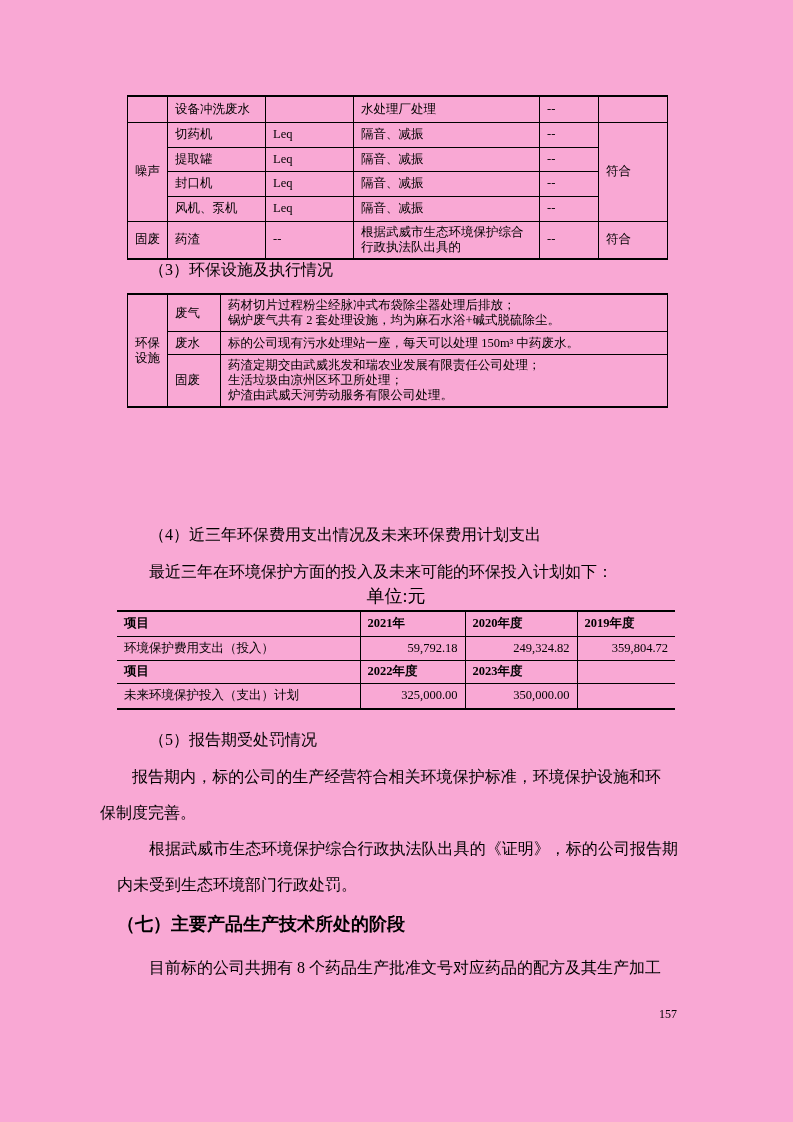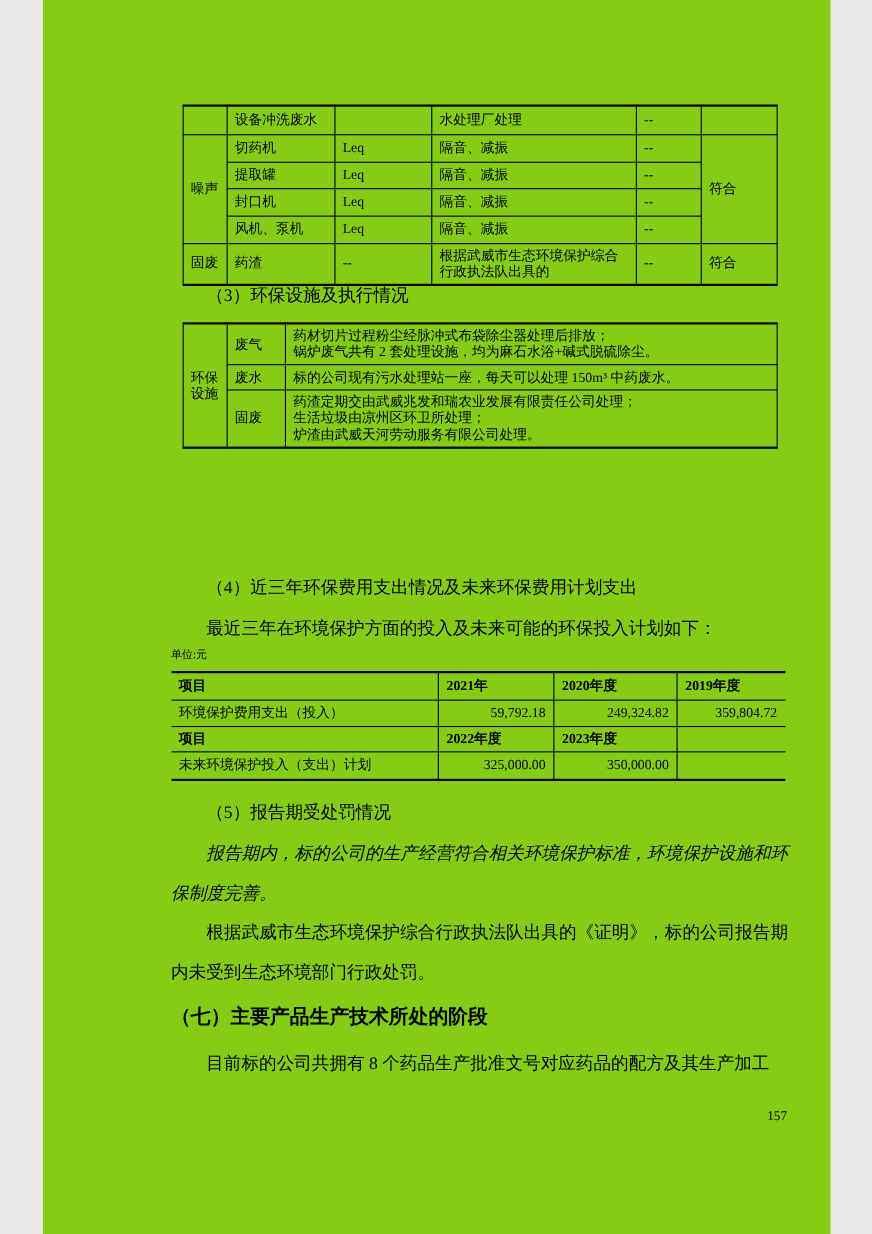--- a/index.html
+++ b/index.html
@@ -1,20 +1,20 @@
 <!DOCTYPE html>
 <html><head>
 <meta charset="utf-8">
 <style>
   html,body{margin:0;padding:0;background:#e8e8e8;}
   .page{
     position:relative;
-    width:716px;height:1122px;
+    width:793px;height:1122px;
     margin:0 auto;
-    background:#84cc16;
+    background:#f9a8d4;
     font-family:"Liberation Serif","DejaVu Serif",serif;
     color:#000;
     overflow:hidden;
   }
   
   table.doc{
     border-collapse:collapse;
     table-layout:fixed;
     font-size:12.5px;
     line-height:15px;
@@ -48,23 +48,23 @@
     line-height:22px;
     padding-left:32px;
   }
   .big-heading{
     font-family:"Liberation Sans","DejaVu Sans",sans-serif;
     font-weight:bold;
     font-size:18px;
     line-height:26px;
   }
   .unit{
-    font-size:10px;
+    font-size:18px;
     line-height:16px;
-    text-align:left;
+    text-align:center;
   }
   .pagenum{
     font-size:12px;
     line-height:14px;
   }
 </style>
 </head>
 <body>
 
 <div class="page">
@@ -190,21 +190,21 @@
         <td class="c">未来环境保护投入（支出）计划</td>
         <td class="r">325,000.00</td>
         <td class="r">350,000.00</td>
         <td class="r"></td>
       </tr>
     </tbody>
   </table>
 
   <div class="abs sub-heading" style="left:117px;top:729px;width:560px;">（5）报告期受处罚情况</div>
 
-  <div class="abs body-text" style="left:117px;top:759px;width:561px;font-style:italic;">报告期内，标的公司的生产经营符合相关环境保护标准，环境保护设施和环保制度完善。</div>
+  <div class="abs body-text" style="left:100px;top:759px;width:561px;">报告期内，标的公司的生产经营符合相关环境保护标准，环境保护设施和环保制度完善。</div>
   <div class="abs body-text" style="left:117px;top:831px;width:561px;">根据武威市生态环境保护综合行政执法队出具的《证明》，标的公司报告期内未受到生态环境部门行政处罚。</div>
 
   <div class="abs big-heading" style="left:117px;top:911px;width:561px;">（七）主要产品生产技术所处的阶段</div>
 
   <div class="abs body-text" style="left:117px;top:950px;width:561px;">目前标的公司共拥有 8 个药品生产批准文号对应药品的配方及其生产加工</div>
 
   <div class="abs pagenum" style="left:117px;top:1007px;width:560px;text-align:right;">157</div>
 
 </div>
 

